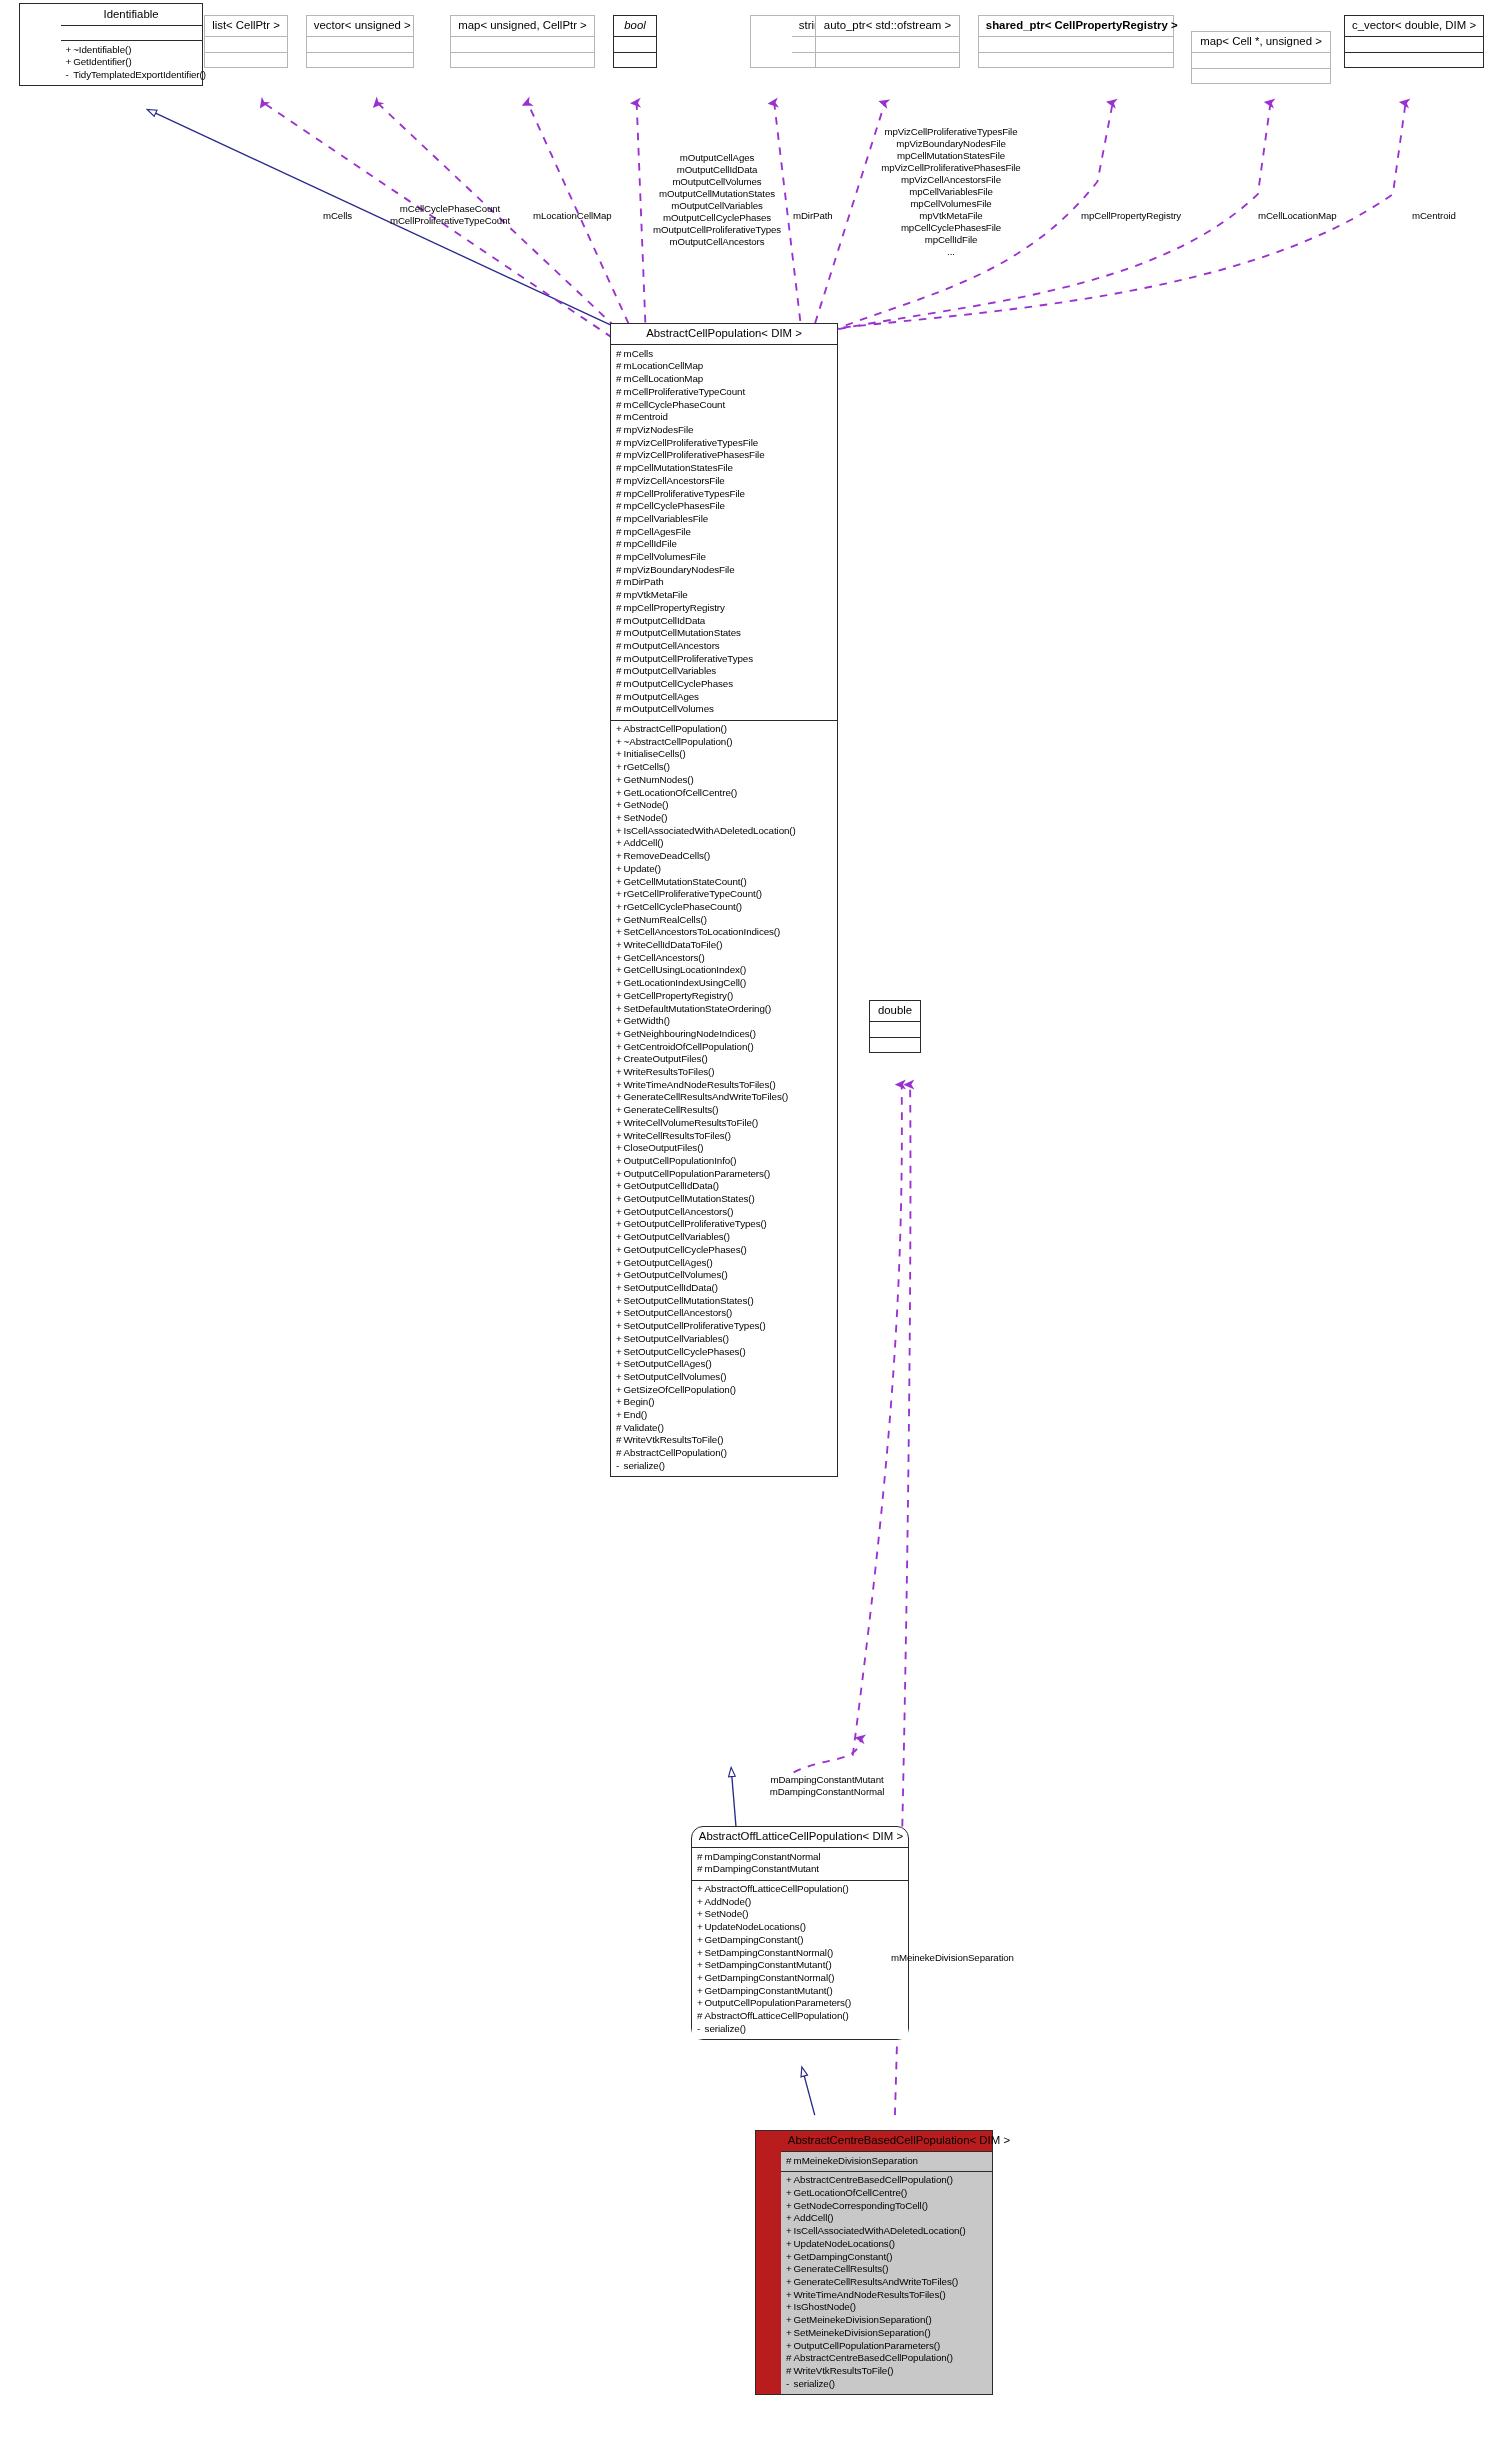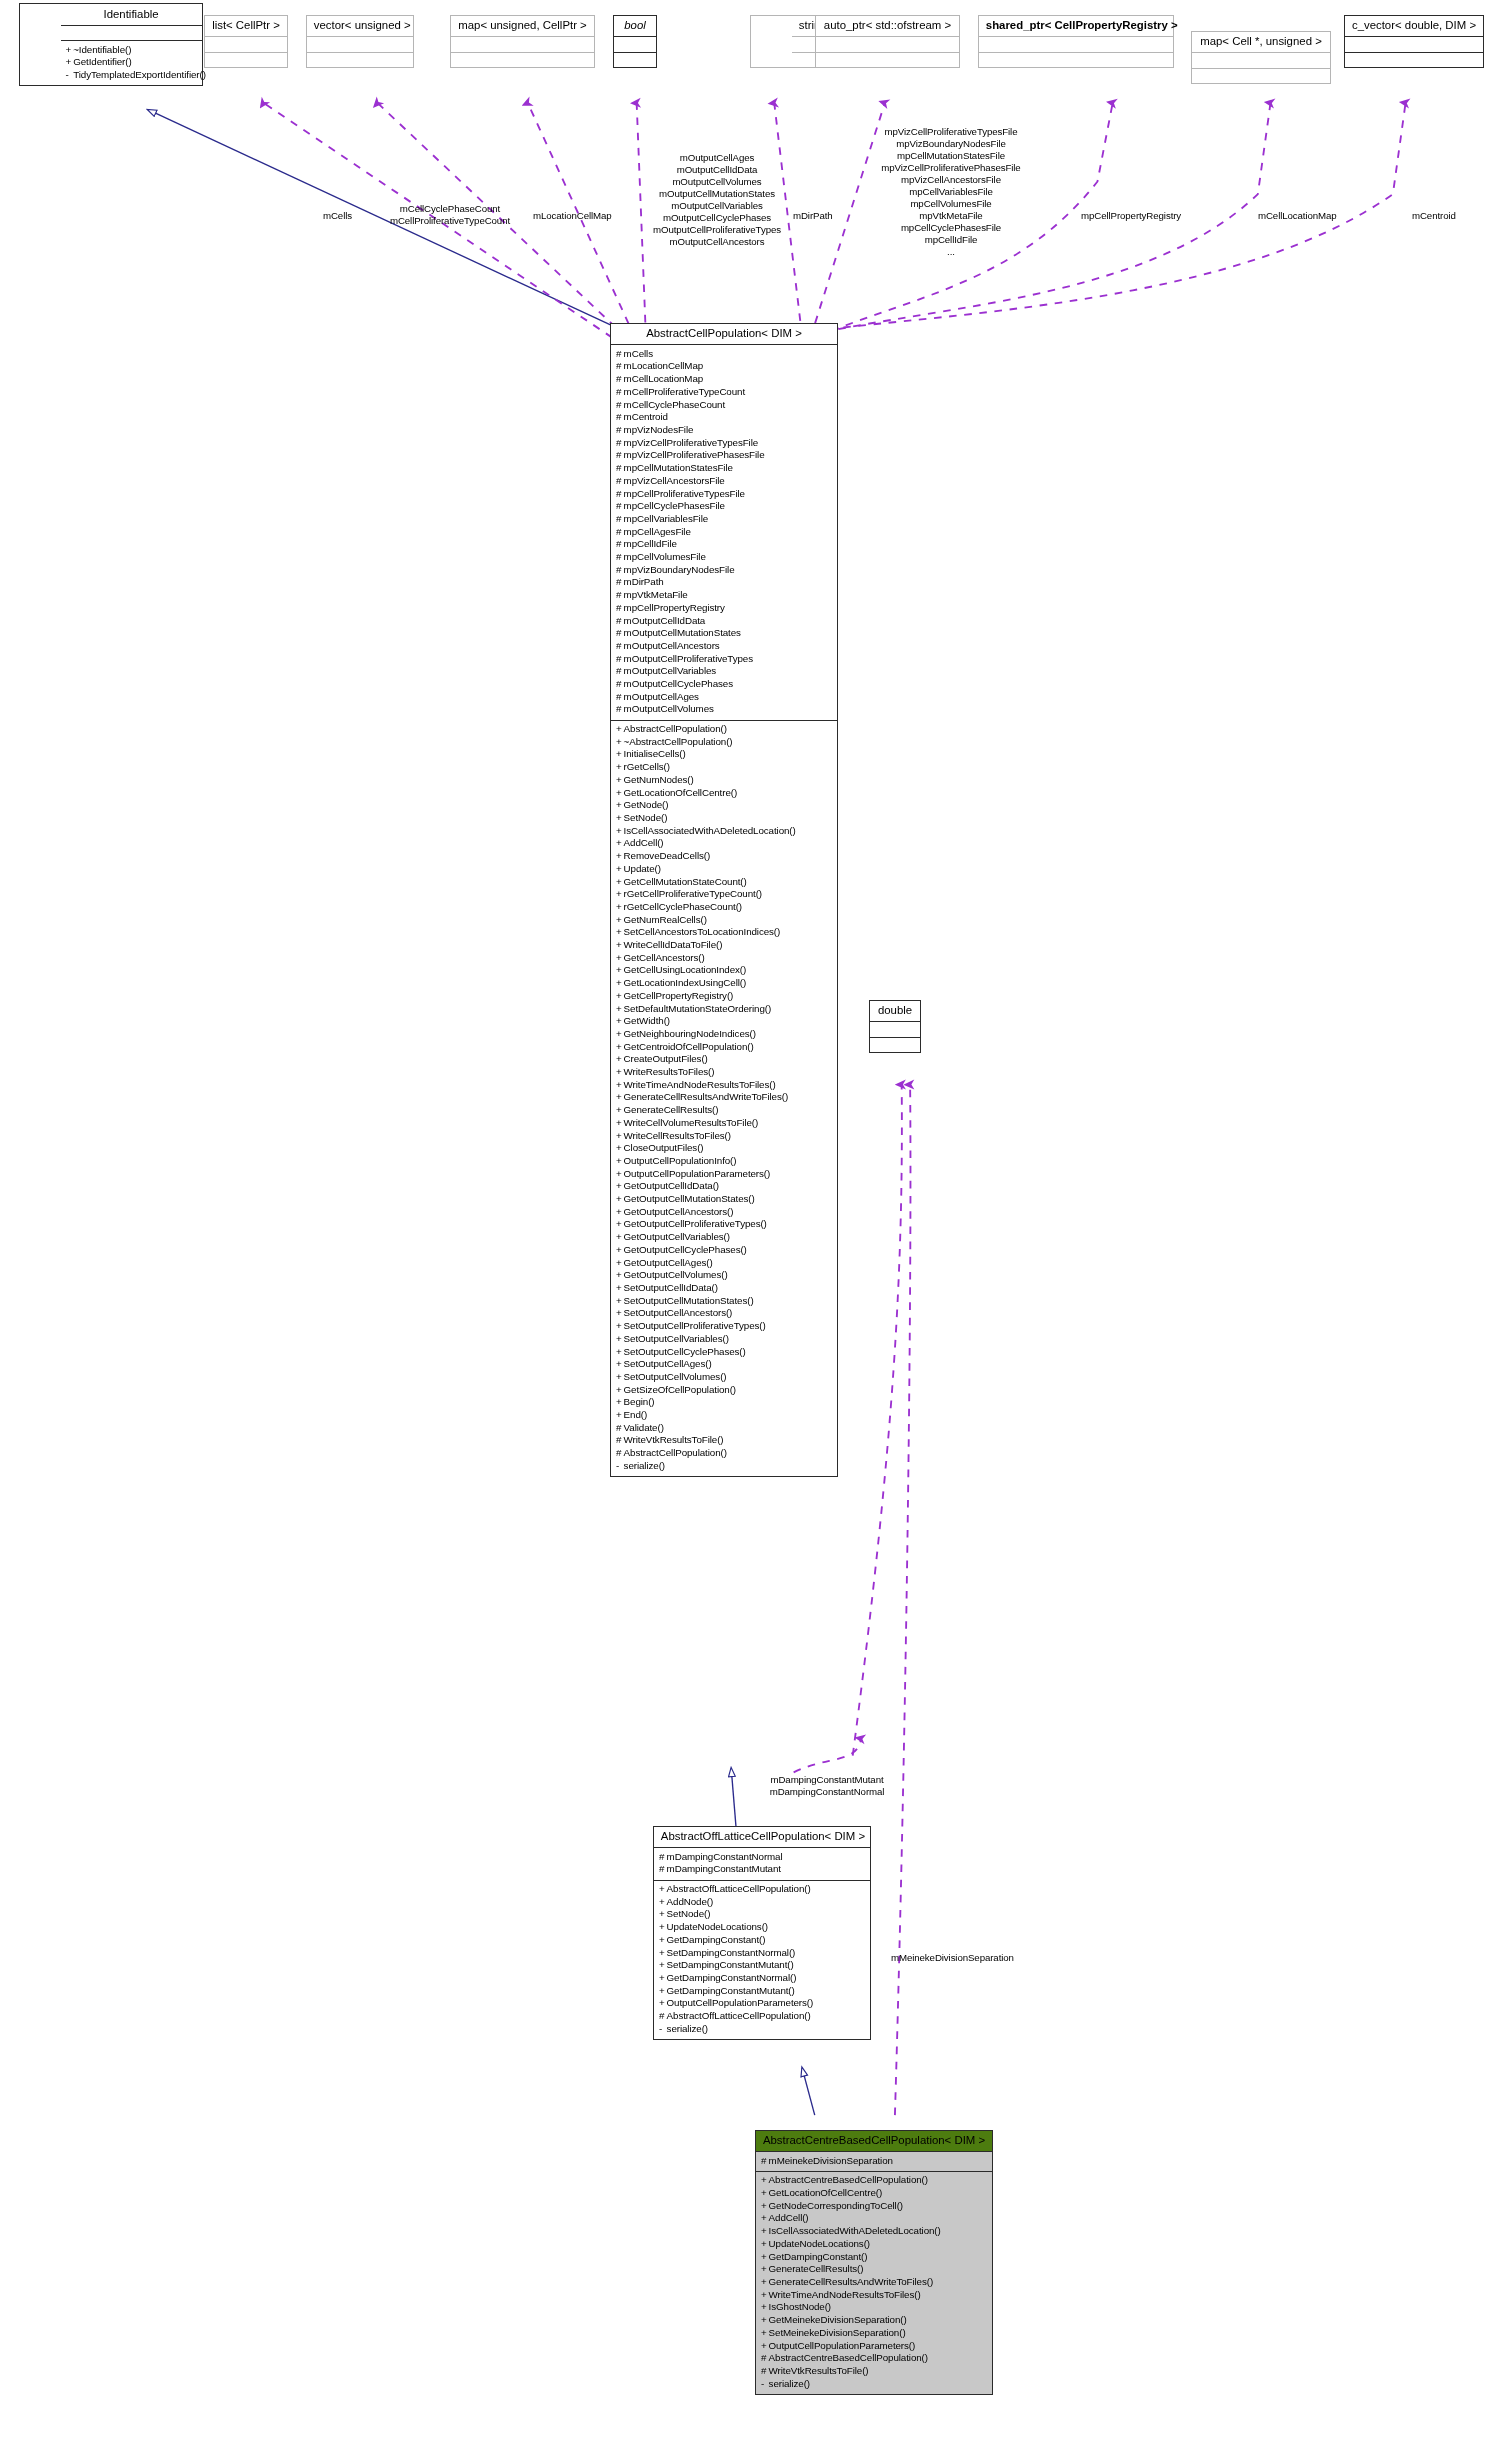--- a/index.html
+++ b/index.html
@@ -30,21 +30,21 @@
   }
 
   
   .node {
     position: absolute;
     box-sizing: border-box;
     background: #ffffff;
     border: 0.8px solid #b5b5b5;
   }
   .node.strong { border: 1.4px solid #2b2b2b; }
-  .node.filled { background: #4d7c0f; }
+  .node.filled { background: #b91c1c; padding-left: 25px; }
   .node.filled .sec { background: #c8c8c8; }
 
   .node .title {
     text-align: center;
     font-size: 11.4px;
     line-height: 12.7px;
     padding: 3.4px 6.8px 4.2px 6.8px;
     white-space: nowrap;
   }
   .node .sep {
@@ -306,21 +306,21 @@
         <div class="row"><span class="vis">+</span><span>GetSizeOfCellPopulation()</span></div>
         <div class="row"><span class="vis">+</span><span>Begin()</span></div>
         <div class="row"><span class="vis">+</span><span>End()</span></div>
         <div class="row"><span class="vis">#</span><span>Validate()</span></div>
         <div class="row"><span class="vis">#</span><span>WriteVtkResultsToFile()</span></div>
         <div class="row"><span class="vis">#</span><span>AbstractCellPopulation()</span></div>
         <div class="row"><span class="vis">-</span><span>serialize()</span></div>
       </div>
   </div>
 
-  <div class="node strong" style="left:653px; top:1826px; width:218px;">
+  <div class="node strong" style="left:691px; top:1826px; width:218px;border-radius:12px;">
     <div class="title">AbstractOffLatticeCellPopulation&lt; DIM &gt;</div>
     <div class="sep"></div>
     <div class="sec">
         <div class="row"><span class="vis">#</span><span>mDampingConstantNormal</span></div>
         <div class="row"><span class="vis">#</span><span>mDampingConstantMutant</span></div>
       </div>
     <div class="sep"></div>
     <div class="sec">
         <div class="row"><span class="vis">+</span><span>AbstractOffLatticeCellPopulation()</span></div>
         <div class="row"><span class="vis">+</span><span>AddNode()</span></div>

